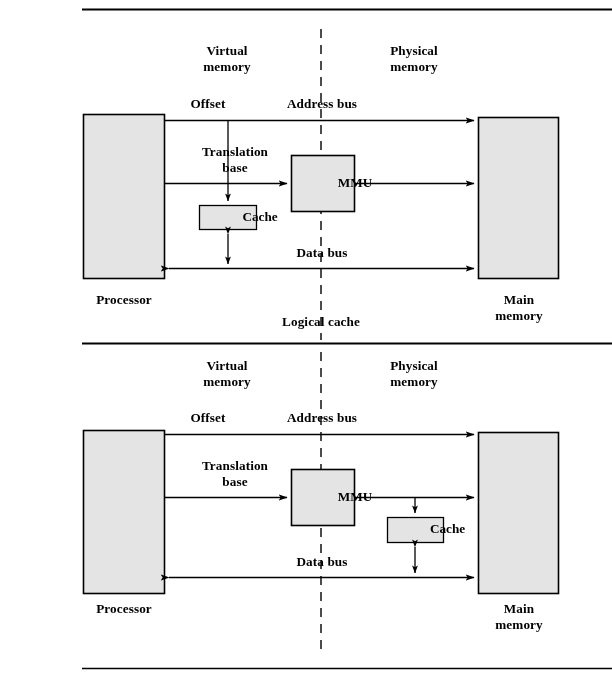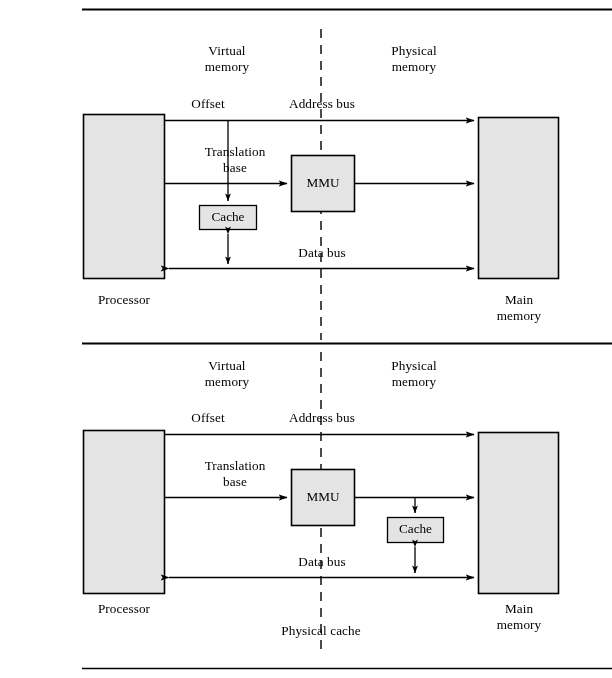--- a/index.html
+++ b/index.html
@@ -1,23 +1,23 @@
 <!DOCTYPE html>
 <html><head>
 <meta charset="utf-8">
 <style>
   html,body{margin:0;padding:0;background:#ffffff;}
   body{width:612px;height:678px;position:relative;overflow:hidden;
        font-family:"Liberation Serif","DejaVu Serif",serif;color:#000;}
-  #stage{position:absolute;left:0;top:0;width:612px;height:658px;}
+  #stage{position:absolute;left:0;top:0;width:612px;height:658px;font-weight:bold;}
   svg#art{position:absolute;left:0;top:0;width:612px;height:678px;}
   .lbl{position:absolute;font-size:13.2px;line-height:15.5px;color:#000;
        text-align:center;white-space:pre-line;letter-spacing:.1px;}
   .lbl.left{text-align:center;}
-  .boxtext{position:absolute;font-size:13.2px;line-height:15px;text-align:center;color:#000;}
+  .boxtext{position:absolute;font-size:13.2px;line-height:15px;text-align:center;color:#000;padding-left:32px;}
 </style>
 </head>
 <body>
 
 <div id="stage">
 
   <svg id="art" viewBox="0 0 612 678">
     <defs>
       <marker id="ah" markerWidth="9" markerHeight="9" refX="8.4" refY="3.2" orient="auto" markerUnits="userSpaceOnUse">
         <path d="M0,0 L9,3.2 L0,6.4 L2.1,3.2 Z" fill="#000"></path>
@@ -85,33 +85,33 @@
   <div class="lbl left" style="left:180px;top:144px;width:110px;">Translation
 base</div>
   <div class="lbl" style="left:270px;top:245px;width:104px;">Data bus</div>
 
   <div class="boxtext" style="left:291px;top:175px;width:64px;">MMU</div>
   <div class="boxtext" style="left:199px;top:209px;width:58px;">Cache</div>
 
   <div class="lbl" style="left:73px;top:292px;width:102px;">Processor</div>
   <div class="lbl" style="left:468px;top:292px;width:102px;">Main
 memory</div>
+  <div class="lbl" style="left:262px;top:314px;width:118px;">Logical cache</div>
 
   <div class="lbl" style="left:177px;top:358px;width:100px;">Virtual
 memory</div>
   <div class="lbl" style="left:364px;top:358px;width:100px;">Physical
 memory</div>
 
   <div class="lbl" style="left:163px;top:410px;width:90px;">Offset</div>
   <div class="lbl" style="left:266px;top:410px;width:112px;">Address bus</div>
   <div class="lbl left" style="left:180px;top:458px;width:110px;">Translation
 base</div>
   <div class="lbl" style="left:270px;top:554px;width:104px;">Data bus</div>
 
   <div class="boxtext" style="left:291px;top:489px;width:64px;">MMU</div>
   <div class="boxtext" style="left:387px;top:521px;width:57px;">Cache</div>
 
   <div class="lbl" style="left:73px;top:601px;width:102px;">Processor</div>
   <div class="lbl" style="left:468px;top:601px;width:102px;">Main
 memory</div>
-  <div class="lbl" style="left:262px;top:623px;width:118px;">Physical cache</div>
 
 </div>
 
 </body></html>

